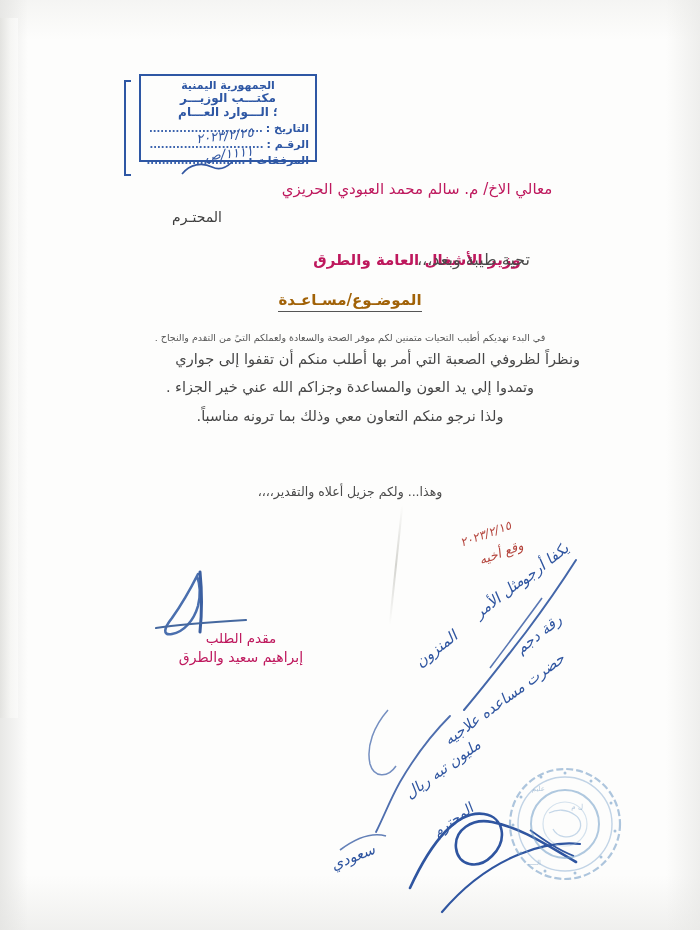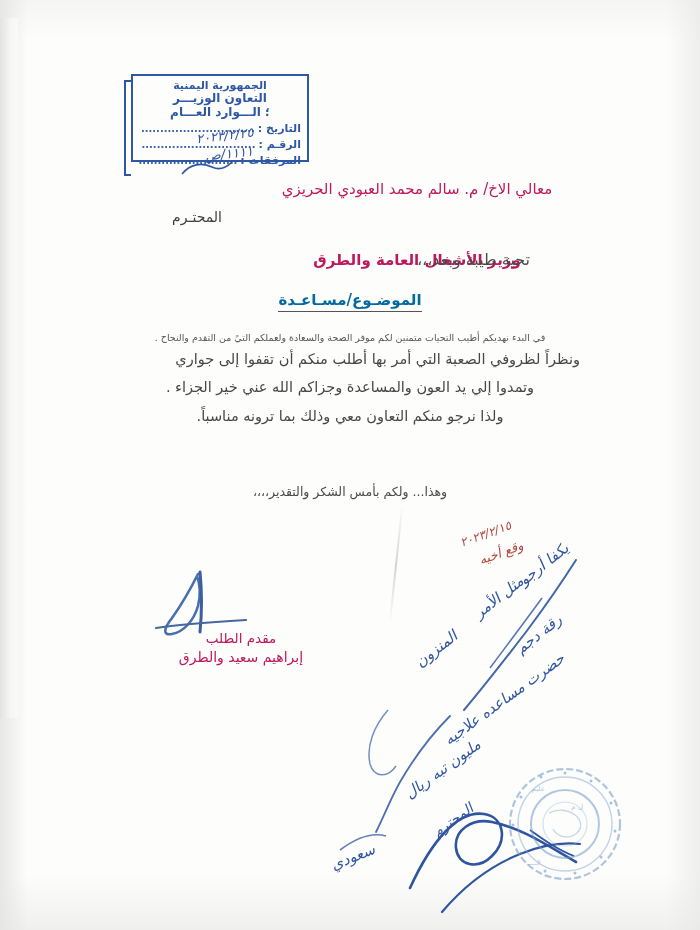--- a/index.html
+++ b/index.html
@@ -27,21 +27,21 @@
     opacity:.85;pointer-events:none;
   }
   .crease{
     position:absolute;left:395px;top:505px;width:2px;height:120px;
     background:linear-gradient(180deg,rgba(205,205,200,0),rgba(198,198,192,.75),rgba(205,205,200,0));
     transform:rotate(6deg);pointer-events:none;
   }
 
   
   .stamp{
-    position:absolute;left:131px;top:74px;width:178px;height:88px;
+    position:absolute;left:139px;top:74px;width:178px;height:88px;
     border:2.5px solid #2e57a4;
     color:#2e57a4;
     box-sizing:border-box;
     padding:4px 6px 12px 6px;
   }
   .stamp-tick{
     position:absolute;left:124px;top:80px;width:5px;height:92px;
     border-left:2px solid #2e57a4;border-top:2px solid #2e57a4;border-bottom:2px solid #2e57a4;
   }
   .stamp-line{
@@ -78,21 +78,21 @@
     font-size:14px;color:#3d3d3d;letter-spacing:1px;
   }
   .greet{
     position:absolute;right:170px;top:250px;
     font-size:16px;color:#4a4a4a;
   }
   .subject{
     position:absolute;left:0;right:0;top:290px;text-align:center;
   }
   .subject span{
-    font-size:15px;font-weight:bold;color:#0369a1;
+    font-size:15px;font-weight:bold;color:#a16207;
     letter-spacing:2px;border-bottom:1.6px solid #555;padding-bottom:2px;
   }
   .body{
     position:absolute;right:120px;top:330px;width:460px;
     color:#464646;
   }
   .body .intro{font-size:9.5px;text-align:center;line-height:1.6;color:#565656;}
   .body p{margin:0;font-size:14.5px;line-height:1.95;text-align:justify;}
   .body p.c{text-align:center;}
   .closing{
@@ -129,21 +129,21 @@
 
 <div class="page">
 
   <div class="scan-shade"></div>
   <div class="scan-fold"></div>
   <div class="crease"></div>
 
   <div class="stamp-tick"></div>
   <div class="stamp">
     <div class="stamp-line stamp-l1">الجمهورية اليمنية</div>
-    <div class="stamp-line stamp-l2">التعاون الوزيـــر</div>
+    <div class="stamp-line stamp-l2">مكتـــب الوزيـــر</div>
     <div class="stamp-line stamp-l3">؛ الـــوارد العـــام</div>
 
     <div class="stamp-fields">
       <div class="stamp-field">
         <span class="lbl">التاريخ :</span>
         <span class="dots">..............................</span>
       </div>
       <div class="stamp-field">
         <span class="lbl">الرقـم :</span>
         <span class="dots">..............................</span>
@@ -173,21 +173,21 @@
     <span>الموضـوع/مسـاعـدة</span>
   </div>
 
   <div class="body">
     <div class="intro">في البدء نهديكم أطيب التحيات متمنين لكم موفر الصحة والسعادة ولعملكم التيً من التقدم والنجاح .</div>
     <p>ونظراً لظروفي الصعبة التي أمر بها أطلب منكم أن تقفوا إلى جواري</p>
     <p class="c">وتمدوا إلي يد العون والمساعدة وجزاكم الله عني خير الجزاء .</p>
     <p class="c">ولذا نرجو منكم التعاون معي وذلك بما ترونه مناسباً.</p>
   </div>
 
-  <div class="closing">وهذا... ولكم بأمس الشكر والتقدير،،،،</div>
+  <div class="closing">وهذا... ولكم جزيل أعلاه والتقدير،،،،</div>
 
   <svg class="sig-svg" width="130" height="80" viewBox="0 0 130 80">
     <path d="M48 4 C40 20, 32 34, 22 48 C14 58, 12 66, 22 64 C34 62, 44 50, 48 36 C51 24, 50 14, 47 6" stroke="#4a6fae" stroke-width="2.6" fill="none" stroke-linecap="round"></path>
     <path d="M50 2 C52 22, 52 42, 50 62" stroke="#3b5fa0" stroke-width="3" fill="none" stroke-linecap="round"></path>
     <path d="M6 58 C30 54, 62 52, 96 50" stroke="#45689f" stroke-width="2.2" fill="none" stroke-linecap="round"></path>
   </svg>
   <div class="sigblock">
     <div class="role">مقدم الطلب</div>
     <div class="name">إبراهيم سعيد والطرق</div>
   </div>

